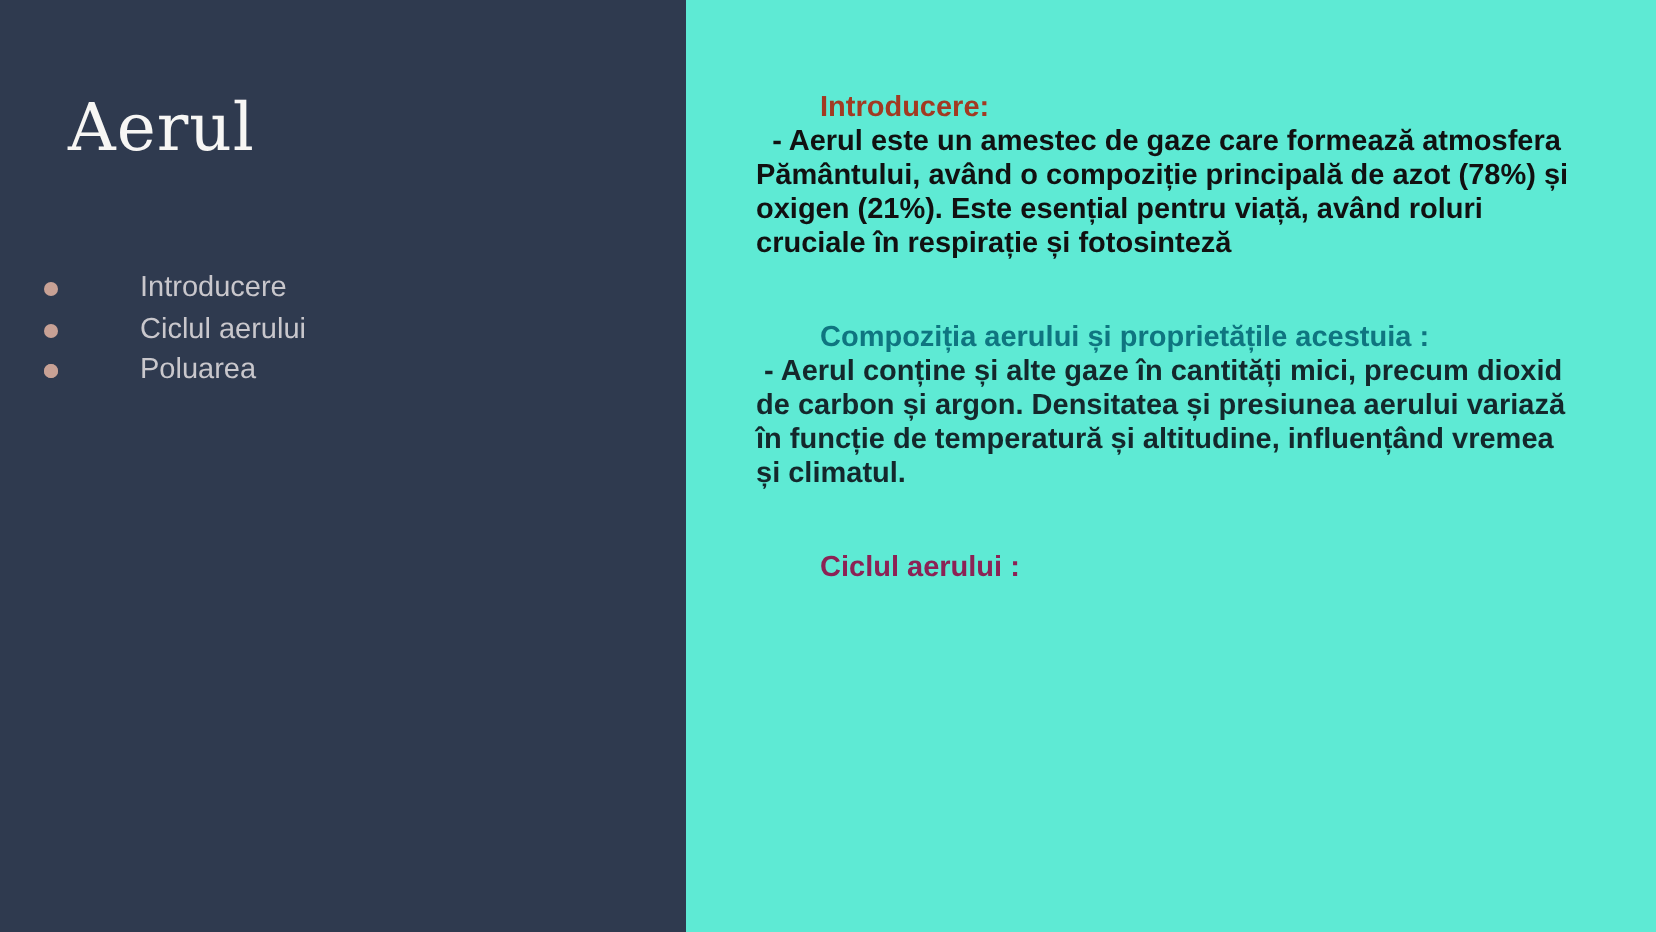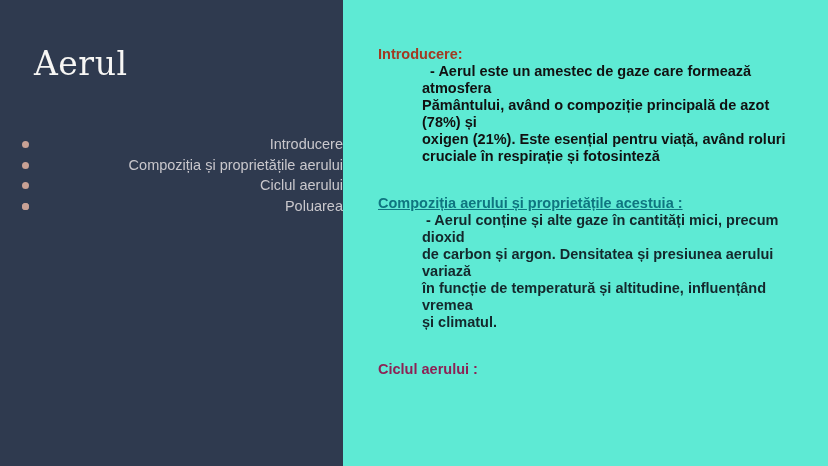--- a/index.html
+++ b/index.html
@@ -39,26 +39,25 @@
     position: absolute;
     left: 0;
     top: 134px;
     margin: 0;
     padding: 0;
     list-style: none;
     width: 343px;
   }
   .toc-item {
     position: relative;
-    padding-left: 50px;
+    padding-left: 70px;
     font-size: 14.5px;
     line-height: 20.5px;
     color: #c9c7cc;
     white-space: nowrap;
-    text-align: right;
   }
   .bullet-icon {
     position: absolute;
     left: 22px;
     top: 7px;
     width: 7px;
     height: 7px;
     border-radius: 50%;
     background: #c8a195;
   }
@@ -73,45 +72,41 @@
   }
   .section {
     width: 432px;
     margin-bottom: 30px;
   }
   .section-heading {
     font-size: 14.5px;
     font-weight: bold;
     line-height: 17px;
     white-space: pre-wrap;
+    margin-left: 32px;
   }
   .section-body {
     font-size: 14.5px;
     font-weight: bold;
     line-height: 17px;
     white-space: pre-wrap;
-    margin-left: 44px;
   }
 </style>
 </head>
 <body>
 
 <div class="slide">
 
   <div class="left-panel">
     <div class="slide-title">Aerul</div>
 
     <ul class="toc-list">
       <li class="toc-item">
         <span class="bullet-icon"></span>
         <span>Introducere</span>
-      </li>
-      <li class="toc-item">
-        <span class="bullet-icon"></span>
-        <span>Compoziția și proprietățile aerului</span>
       </li>
       <li class="toc-item">
         <span class="bullet-icon"></span>
         <span>Ciclul aerului</span>
       </li>
       <li class="toc-item">
         <span class="bullet-icon"></span>
       </li>
       <li class="toc-item">
         <span class="bullet-icon"></span>
@@ -124,21 +119,21 @@
 
     <div class="section">
       <div class="section-heading" style="color: rgb(162, 58, 34);">Introducere:</div>
       <div class="section-body" style="color: rgb(17, 17, 17);">  - Aerul este un amestec de gaze care formează atmosfera
 Pământului, având o compoziție principală de azot (78%) și
 oxigen (21%). Este esențial pentru viață, având roluri
 cruciale în respirație și fotosinteză</div>
     </div>
 
     <div class="section">
-      <div class="section-heading" style="color: rgb(15, 117, 128); text-decoration: underline;">Compoziția aerului și proprietățile acestuia :</div>
+      <div class="section-heading" style="color: rgb(15, 117, 128);">Compoziția aerului și proprietățile acestuia :</div>
       <div class="section-body" style="color: rgb(20, 40, 44);"> - Aerul conține și alte gaze în cantități mici, precum dioxid
 de carbon și argon. Densitatea și presiunea aerului variază
 în funcție de temperatură și altitudine, influențând vremea
 și climatul.</div>
     </div>
 
     <div class="section">
       <div class="section-heading" style="color: rgb(140, 34, 85);">Ciclul aerului :</div>
     </div>
 

